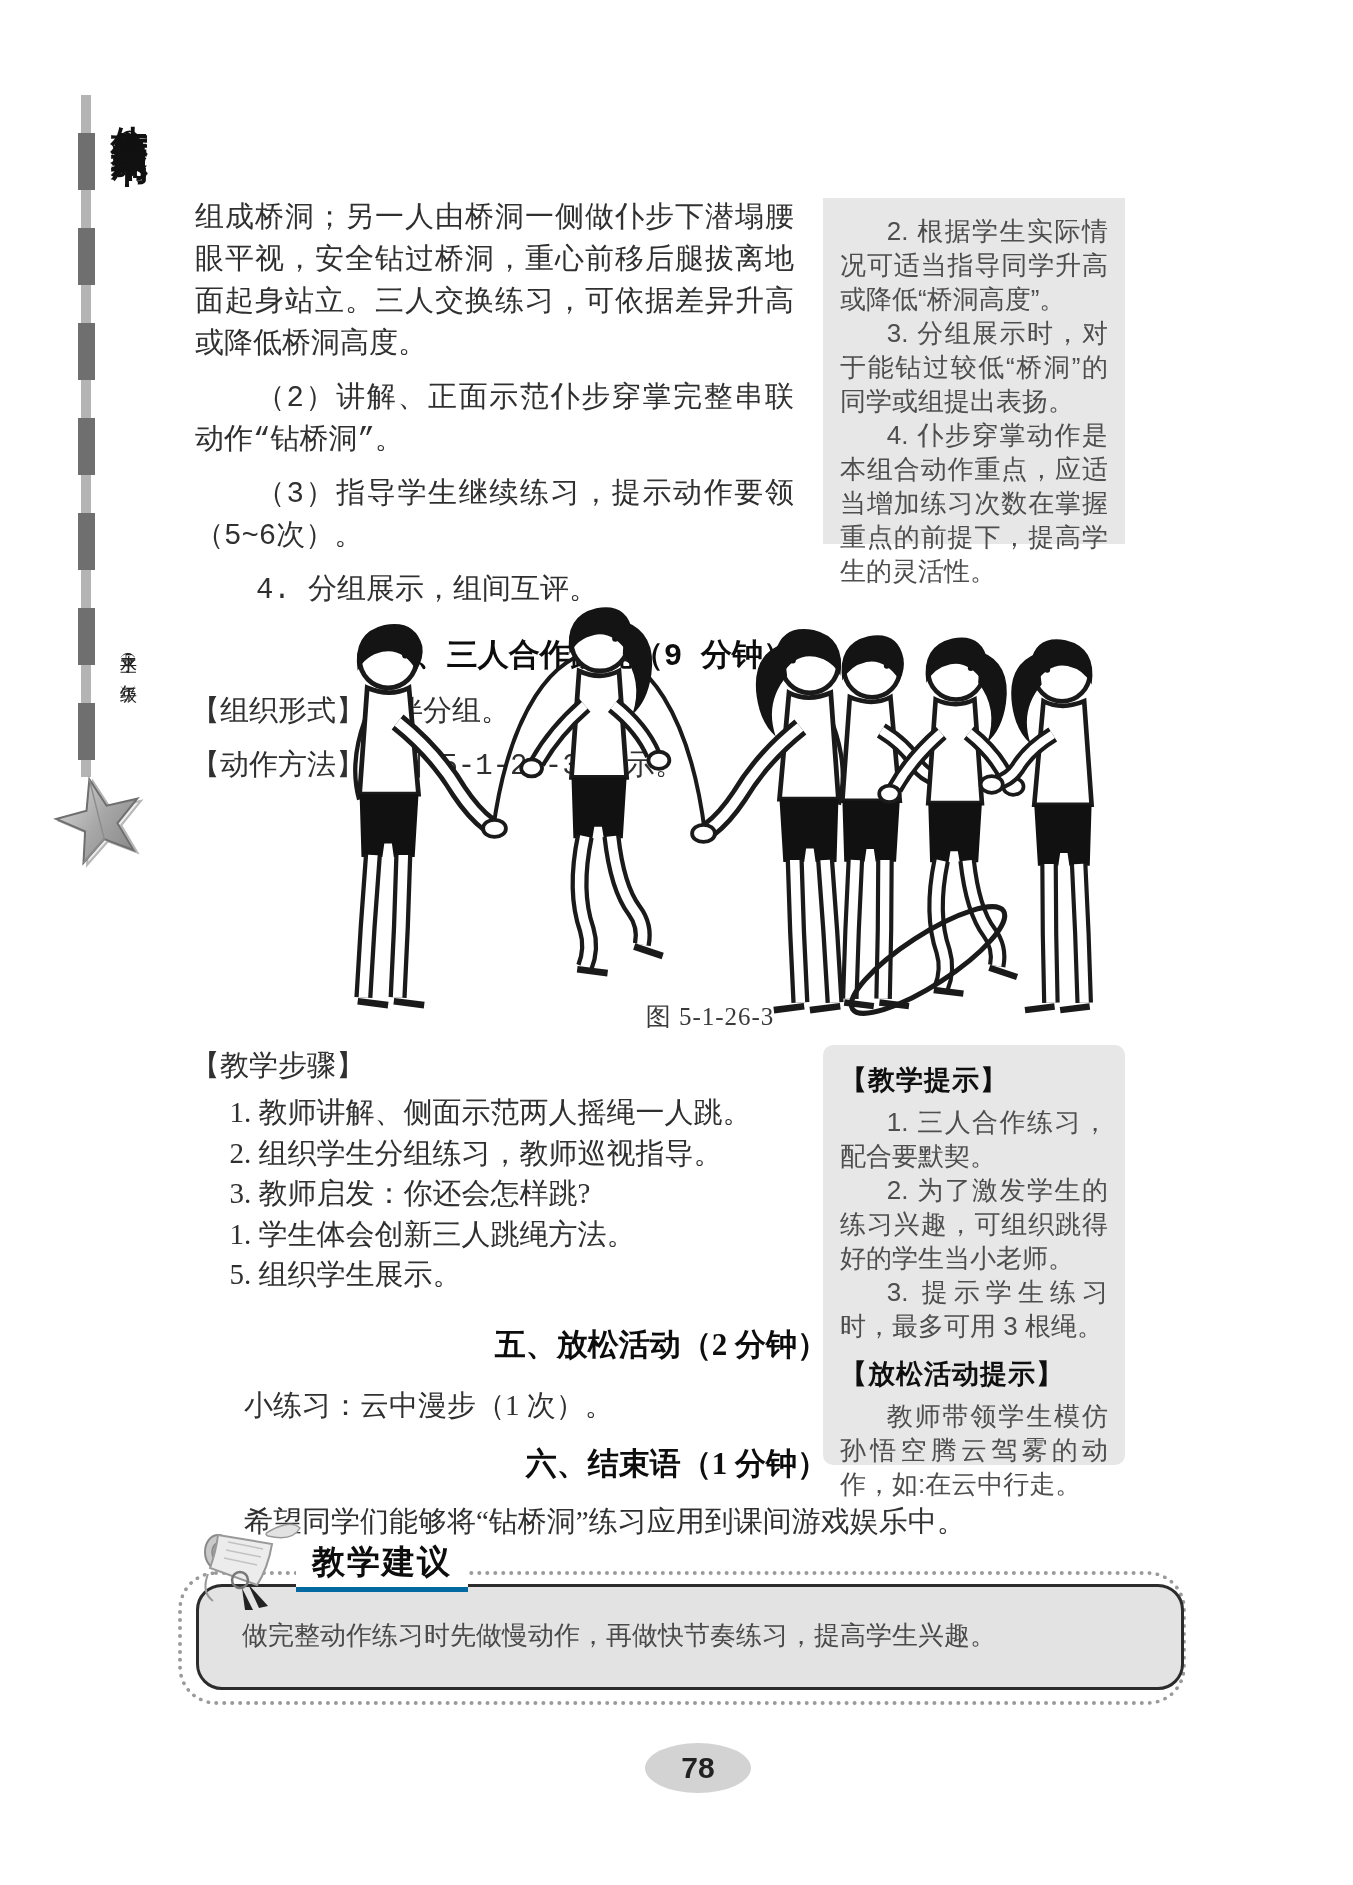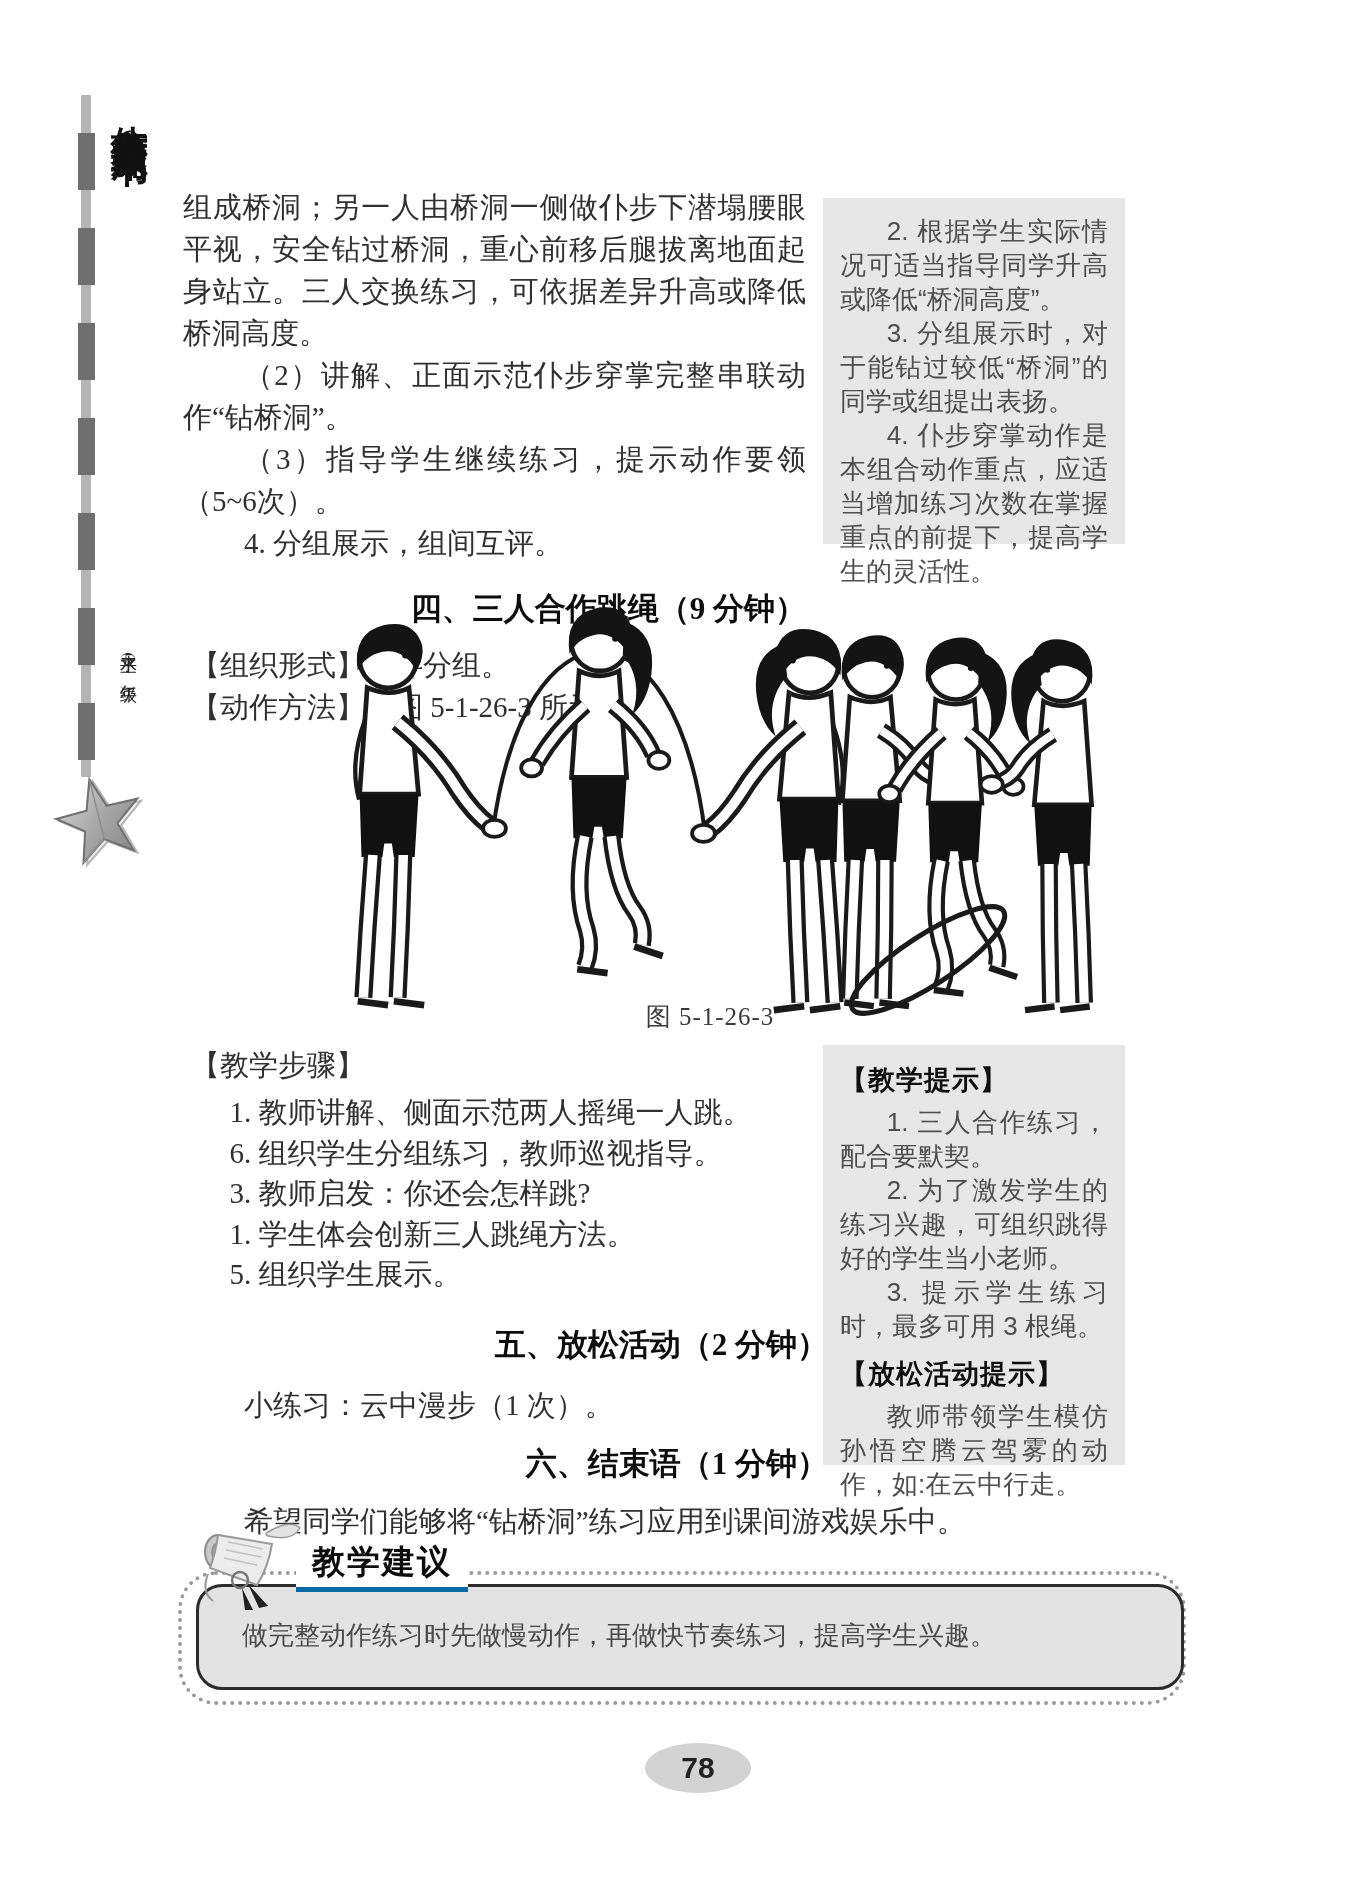--- a/index.html
+++ b/index.html
@@ -16,42 +16,42 @@
 
   .vtitle{position:absolute;left:104px;top:96px;writing-mode:vertical-rl;text-orientation:upright;
     font-weight:bold;font-size:37px;letter-spacing:3px;color:#111;}
   .vmark{font-size:27px;letter-spacing:0;}
   .vlevel{position:absolute;left:117px;top:642px;writing-mode:vertical-rl;text-orientation:upright;
     font-size:17px;letter-spacing:2px;color:#222;}
 
   
   .maincol{position:absolute;left:183px;top:186px;width:623px;font-size:29px;line-height:42px;
     text-align:justify;color:#303030;}
-  .maincol p{margin:0;}
+  .maincol p{margin:12px;font-family:Liberation Mono, monospace;}
   .ind{text-indent:2.1em;}
   .h-sec{font-weight:bold;font-size:31px;line-height:44px;color:#0d0d0d;text-indent:1.8em;
     text-align:right;}
   .h4{margin-top:23px !important;margin-bottom:13px !important;}
   .bracket-line{text-align:left;margin-left:8px !important;}
 
   .stepscol{position:absolute;left:183px;top:1044px;width:645px;font-size:29px;line-height:42px;color:#303030;}
   .stepscol p{margin:0;}
   .steps-list{margin-top:6px;}
   .steps-list p{line-height:40.5px;text-indent:1.6em;}
   .h5{margin-top:28px !important;}
   .relax{margin-top:17px !important;text-indent:2.1em;}
   .h6{margin-top:16px !important;}
   .closing{margin-top:14px !important;width:1010px;text-indent:2.1em;white-space:nowrap;}
 
   
   .gbox{position:absolute;left:823px;width:302px;background:#e7e7e7;box-sizing:border-box;
     font-family:"Liberation Sans","DejaVu Sans",sans-serif;color:#4e4e4e;font-size:26px;
     line-height:34px;text-align:justify;}
   .gbox1{top:198px;height:346px;padding:16px 17px;}
-  .gbox2{top:1045px;height:420px;padding:12px 17px;}
+  .gbox2{top:1045px;height:420px;padding:12px 17px;border-radius:10px;}
   .gbox p{margin:0;text-indent:1.8em;}
   .gbox .bhead{font-weight:bold;color:#0f0f0f;font-size:27px;text-indent:0;margin:6px 0 8px 0;
     letter-spacing:1px;text-align:left;}
   .gbox .bhead2{margin-top:14px;}
 
   
   .figure-wrap{position:absolute;left:300px;top:562px;width:830px;height:470px;}
   .fig-caption{position:absolute;left:590px;top:1000px;width:240px;text-align:center;
     font-size:25px;color:#3a3a3a;letter-spacing:1px;}
 
@@ -191,21 +191,21 @@
   <div class="gbox gbox1">
       <p>2. 根据学生实际情况可适当指导同学升高或降低“桥洞高度”。</p>
       <p>3. 分组展示时，对于能钻过较低“桥洞”的同学或组提出表扬。</p>
       <p>4. 仆步穿掌动作是本组合动作重点，应适当增加练习次数在掌握重点的前提下，提高学生的灵活性。</p>
     </div>
 
   <div class="stepscol">
     <p class="bracket-line">【教学步骤】</p>
     <div class="steps-list">
         <p>1. 教师讲解、侧面示范两人摇绳一人跳。</p>
-        <p>6. 组织学生分组练习，教师巡视指导。</p>
+        <p>2. 组织学生分组练习，教师巡视指导。</p>
         <p>3. 教师启发：你还会怎样跳?</p>
         <p>1. 学生体会创新三人跳绳方法。</p>
         <p>5. 组织学生展示。</p>
       </div>
     <p class="h-sec h5">五、放松活动（2 分钟）</p>
     <p class="relax">小练习：云中漫步（1 次）。</p>
     <p class="h-sec h6">六、结束语（1 分钟）</p>
     <p class="closing">希望同学们能够将“钻桥洞”练习应用到课间游戏娱乐中。</p>
   </div>
 

